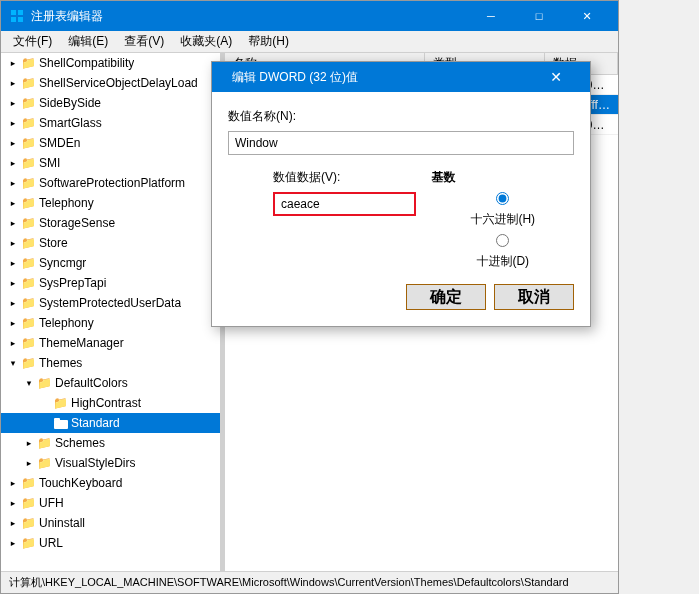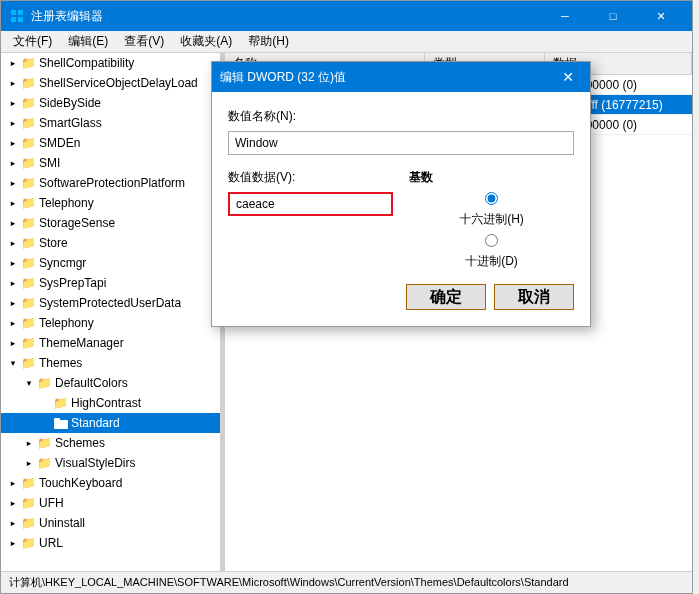--- a/index.html
+++ b/index.html
@@ -7,21 +7,21 @@
       font-family: 'Microsoft YaHei', 'Segoe UI', sans-serif;
       font-size: 12px;
       background: #f0f0f0;
       width: 699px;
       height: 594px;
       overflow: hidden;
     }
 
     
     .main-window {
-      width: 693px;
+      width: 619px;
       height: 594px;
       background: #f0f0f0;
       border: 1px solid #999;
       display: flex;
       flex-direction: column;
     }
 
     
     .title-bar {
       background: #0078d7;
@@ -231,21 +231,21 @@
       position: absolute;
       top: 60px;
       left: 210px;
     }
 
     .dialog-title-bar {
       background: #0078d7;
       height: 30px;
       display: flex;
       align-items: center;
-      padding: 0 8px;
+      padding: 0 20px;
     }
     .dialog-title-text {
       color: white;
       font-size: 12px;
       flex: 1;
     }
     .dialog-close-btn {
       width: 28px;
       height: 28px;
       background: transparent;
@@ -274,20 +274,21 @@
       padding: 2px 6px;
       font-size: 12px;
       margin-bottom: 14px;
       outline: none;
     }
 
     .dialog-row {
       display: flex;
       gap: 16px;
       margin-bottom: 14px;
+      margin-left: 45px;
     }
 
     .dialog-value-section {
       flex: 1;
     }
     .dialog-value-input {
       width: 100%;
       height: 24px;
       border: 2px solid #e81123;
       padding: 2px 6px;

